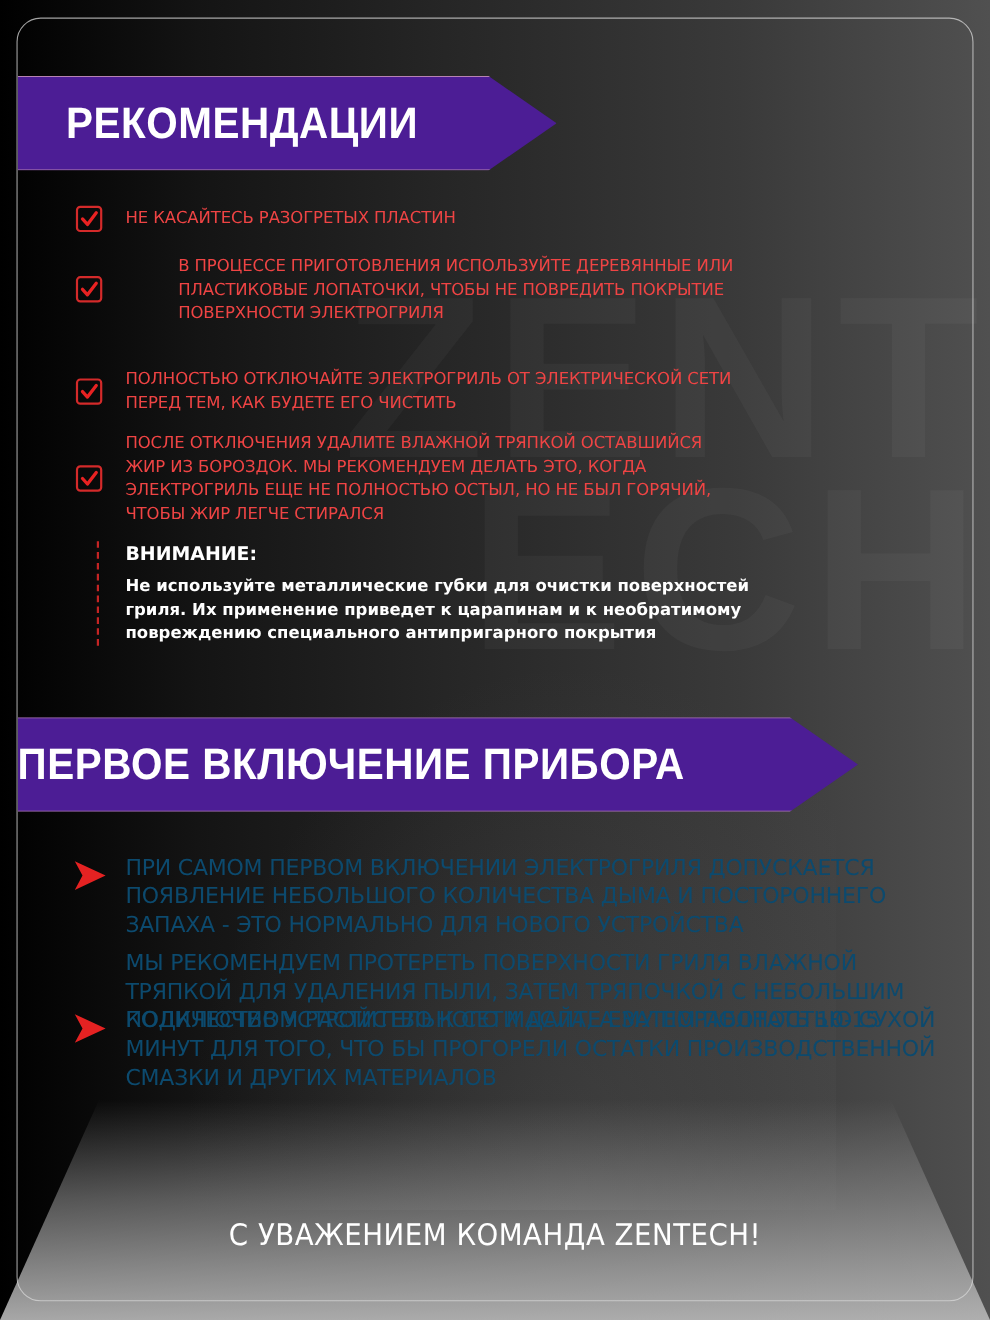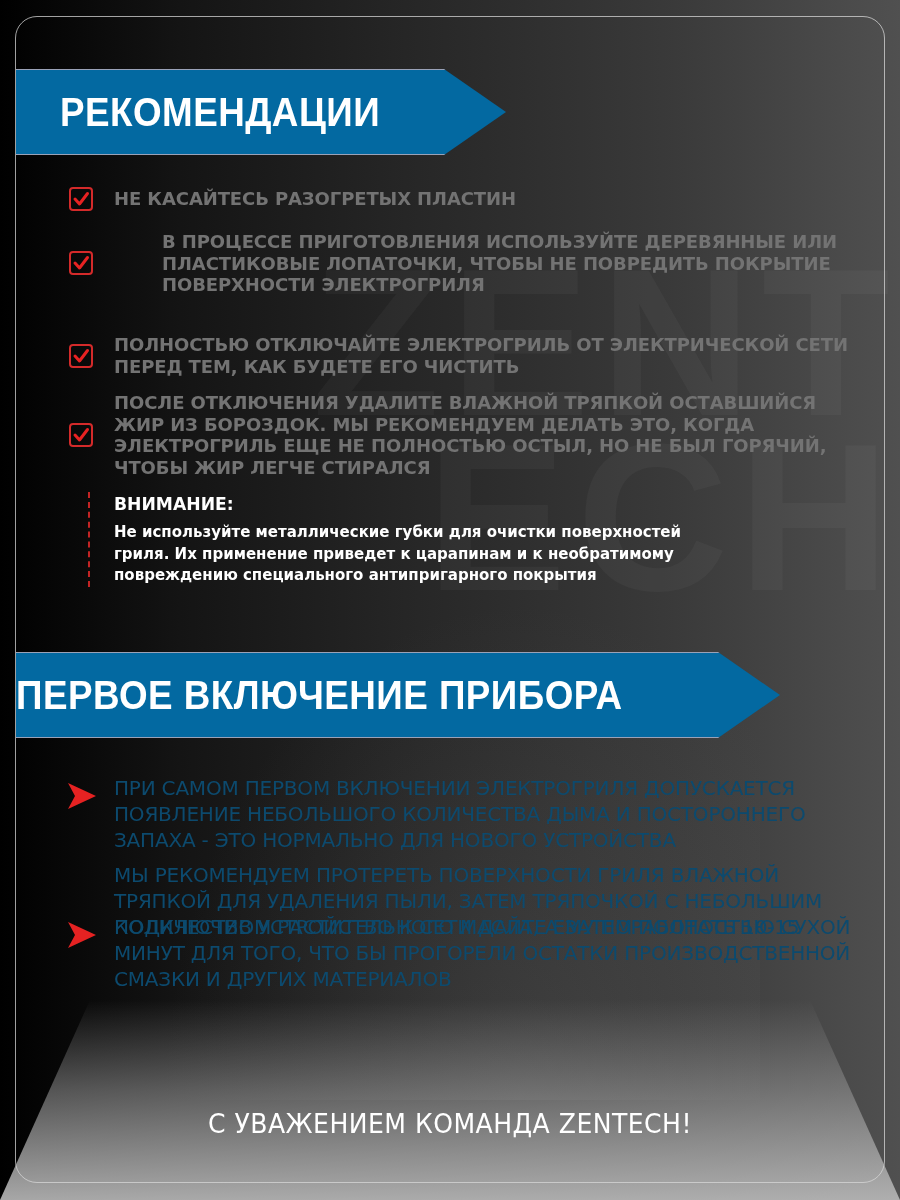--- a/index.html
+++ b/index.html
@@ -24,41 +24,41 @@
       font-family: "Liberation Sans", sans-serif; font-weight: 700;
       font-size: 210px; line-height: 175px; letter-spacing: 10px;
       color: rgba(255,255,255,0.035); text-align: right; white-space: nowrap;
     }
     .frame {
       position: absolute; left: 15px; top: 16px; width: 870px; height: 1167px;
       border: 1.5px solid rgba(215,215,215,0.75); border-radius: 22px;
     }
     .banner {
       position: absolute; left: 16px; height: 86px;
-      background: #0369a1;
+      background: #4c1d95;
       clip-path: polygon(0 0, calc(100% - 62px) 0, 100% 50%, calc(100% - 62px) 100%, 0 100%);
       display: flex; align-items: center;
     }
     .banner::after {
       content: ""; position: absolute; inset: 0;
       border-top: 1px solid rgba(255,200,200,0.6); border-bottom: 1px solid rgba(255,200,200,0.6);
       pointer-events: none;
     }
     .banner-title {
       font-family: "Liberation Sans", sans-serif; font-weight: 700;
       font-size: 40px; color: #fff; letter-spacing: 0.5px;
       transform: scaleX(0.92); transform-origin: left center; white-space: nowrap;
     }
     .rec-item {
       position: absolute; left: 68px; display: flex; align-items: center;
     }
     .check-icon { width: 26px; height: 26px; flex: 0 0 26px; margin-right: 20px; }
     .rec-text {
-      font-family: "DejaVu Sans", sans-serif; font-weight: 700; font-size: 18px;
-      line-height: 21.5px; color: #737373; white-space: pre-line; letter-spacing: -0.1px;
+      font-family: "DejaVu Sans", sans-serif; font-weight: 400; font-size: 15px;
+      line-height: 21.5px; color: #ef4444; white-space: pre-line; letter-spacing: -0.1px;
     }
     .warn {
       position: absolute; left: 88px; top: 492px; padding-left: 24px;
       border-left: 2.5px dashed #c42424;
     }
     .warn-title { font-weight: 700; font-size: 17.2px; line-height: 24px; margin-bottom: 6px; }
     .warn-text { font-weight: 700; font-size: 15px; line-height: 21.5px; white-space: pre-line; }
     .first-item { position: absolute; left: 66px; display: flex; }
     .arrow-icon { width: 32px; height: 32px; flex: 0 0 32px; margin-right: 16px; margin-top: 6px; }
     .first-text {

